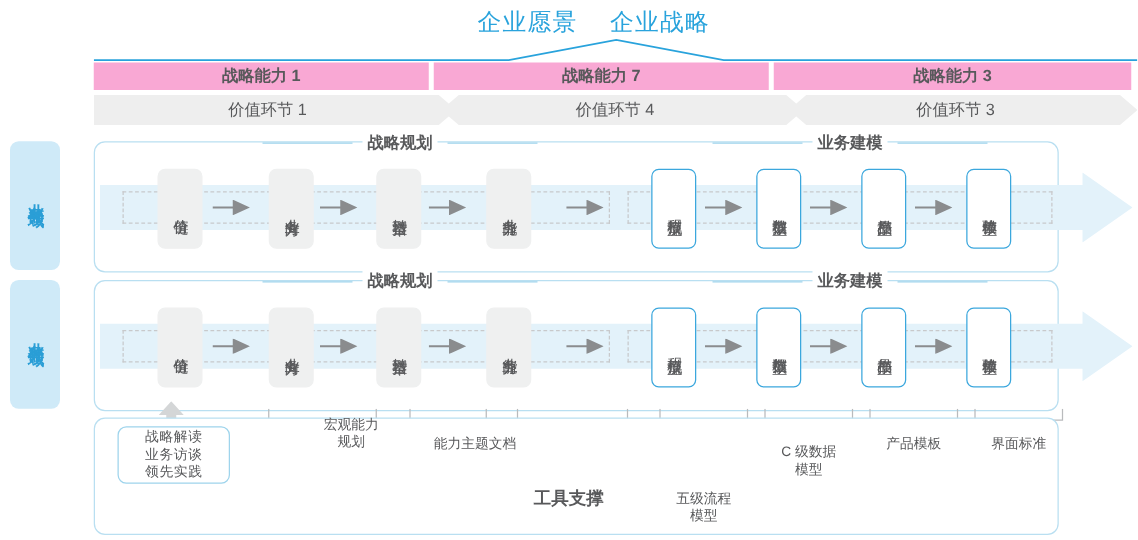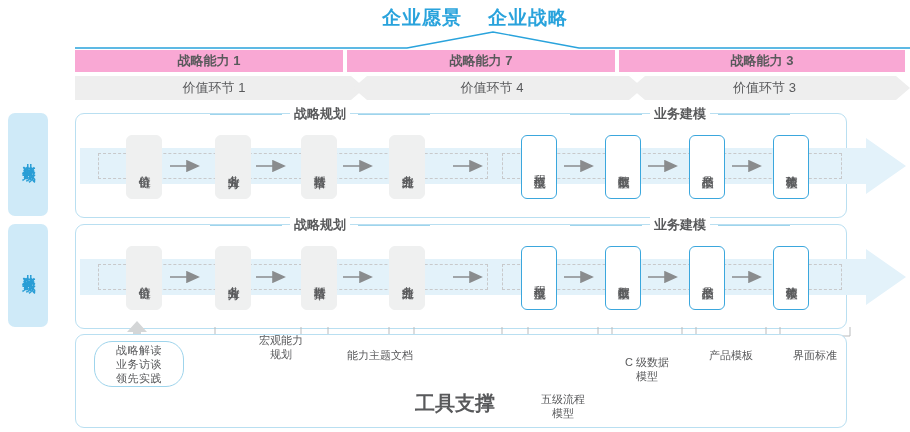--- a/index.html
+++ b/index.html
@@ -12,21 +12,21 @@
     color:#58595b;
   }
   .root{position:absolute;left:0;top:0;width:910px;height:432px;}
 
   
   .top-titles{
     position:absolute;left:355px;top:5px;width:240px;height:26px;
     display:flex;justify-content:center;align-items:center;gap:26px;
   }
   .top-title{
-    font-size:19px;font-weight:bold;color:#29a3dc;letter-spacing:1px;
+    font-size:19px;font-weight:normal;color:#29a3dc;letter-spacing:1px;
     white-space:nowrap;
   }
   .peak-line{position:absolute;left:75px;top:30px;width:835px;height:22px;}
 
   
   .cap-row{position:absolute;left:75px;top:50px;width:830px;height:22px;}
   .cap-cell{
     position:absolute;top:0;height:22px;background:#f9a8d4;
     display:flex;align-items:center;justify-content:center;
     font-size:13px;font-weight:bold;color:#58595b;white-space:nowrap;
@@ -100,25 +100,25 @@
 
   .arrowmini{position:absolute;width:30px;height:12px;}
 
   
   .tool-panel{
     position:absolute;left:75px;top:334px;width:770px;height:92px;
     border:1px solid #b9dff1;border-radius:9px;background:#ffffff;
   }
   .tool-title{
     position:absolute;left:0;top:390px;width:910px;
-    text-align:center;font-size:20px;font-weight:bold;color:#58595b;
+    text-align:center;font-size:14px;font-weight:bold;color:#58595b;
   }
   .srcbox{
     position:absolute;left:94px;top:341px;width:88px;height:44px;
-    border:1px solid #9ed4ec;border-radius:18px;background:#ffffff;
+    border:1px solid #9ed4ec;border-radius:7px;background:#ffffff;
     display:flex;flex-direction:column;align-items:center;justify-content:center;
     font-size:11px;line-height:1.28;color:#58595b;letter-spacing:0.5px;
   }
   .tool-lbl{
     position:absolute;text-align:center;font-size:11px;line-height:1.3;
     color:#58595b;white-space:nowrap;
   }
   .brackets{position:absolute;left:75px;top:327px;width:835px;height:22px;}
   .upar{position:absolute;left:126px;top:321px;width:22px;height:22px;}
 </style>

